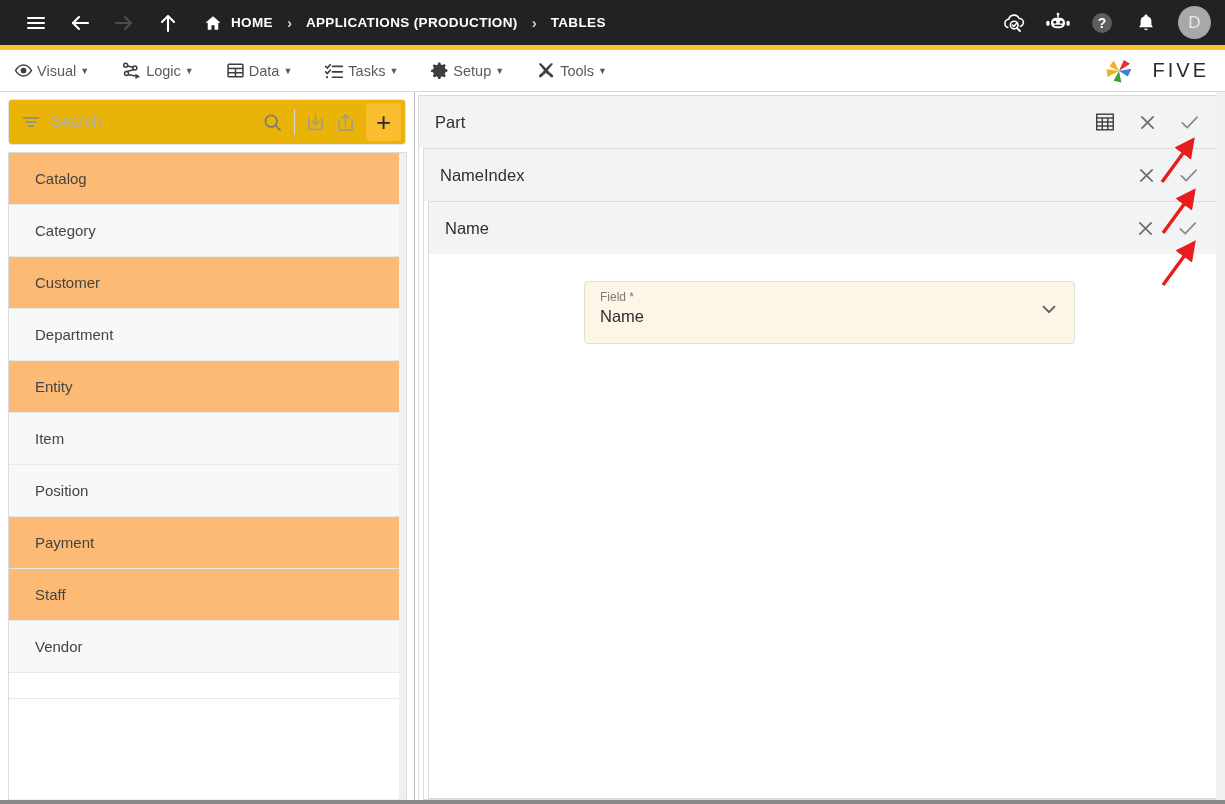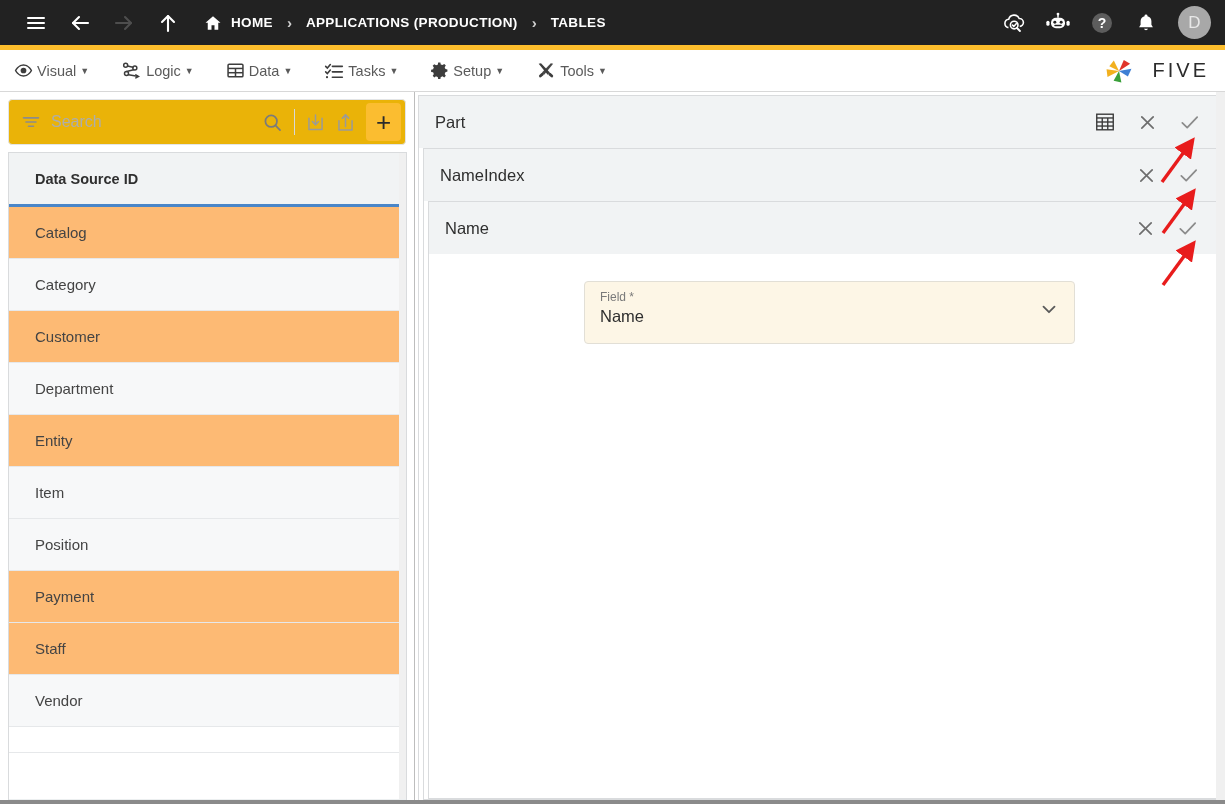--- a/index.html
+++ b/index.html
@@ -457,21 +457,20 @@
             <polyline points="4.5,10 4.5,20.5 19.5,20.5 19.5,10"></polyline>
             <line x1="12" y1="16.5" x2="12" y2="3.4"></line>
             <polyline points="8.4,7 12,3.3 15.6,7"></polyline>
           </g>
         </svg>
     </span>
     <span class="plus-btn">+</span>
   </div>
 
   <div class="grid-box">
-    <div class="grid-head">Data Source ID</div>
     <div>
       <div class="grid-row odd">Catalog</div>
       <div class="grid-row even">Category</div>
       <div class="grid-row odd">Customer</div>
       <div class="grid-row even">Department</div>
       <div class="grid-row odd">Entity</div>
       <div class="grid-row even">Item</div>
       <div class="grid-row even">Position</div>
       <div class="grid-row odd">Payment</div>
       <div class="grid-row odd">Staff</div>

